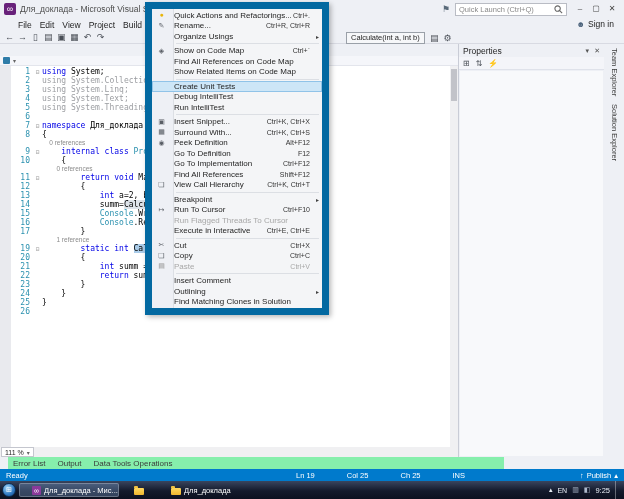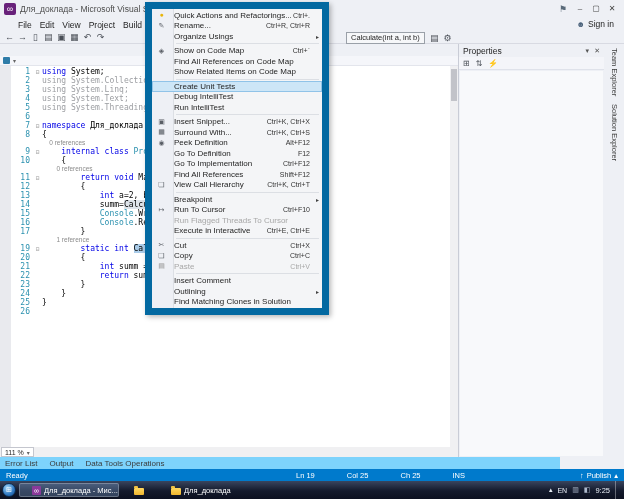--- a/index.html
+++ b/index.html
@@ -73,21 +73,21 @@
   .props-header{height:13px;display:flex;align-items:center;padding:0 4px;font-size:8.5px}
   .hdr-icons{margin-left:auto;display:flex;gap:5px;color:#555;font-size:7px}
   .props-toolbar{height:13px;display:flex;align-items:center;gap:6px;padding:0 4px;color:#4a4f57;font-size:8px;border-bottom:1px solid #dfe2ea;background:#f4f5f9}
   .props-body{position:absolute;left:1px;top:27px;right:1px;bottom:1px;background:#f8f9fb}
 
   
   .side-strip{position:absolute;left:604px;top:44px;width:20px;height:413px;background:#eef0f5;display:flex;flex-direction:column;align-items:center;gap:8px;padding-top:4px}
   .side-tab{writing-mode:vertical-rl;font-size:7.5px;color:#3b3b3b;white-space:nowrap}
 
   
-  .bottom-tabs{position:absolute;left:0;top:457px;width:560px;height:12px;background:#7dd3fc;display:flex;gap:12px;padding:0 5px;align-items:center;font-size:8px;color:#3b3b3b}
+  .bottom-tabs{position:absolute;left:8px;top:457px;width:496px;height:12px;background:#86efac;display:flex;gap:12px;padding:0 5px;align-items:center;font-size:8px;color:#3b3b3b}
 
   
   .statusbar{position:absolute;left:0;top:469px;width:624px;height:12px;background:#007acc;color:#fff;font-size:7.5px}
   .sb-ready{position:absolute;left:6px;top:2px}
   .sb-pos{position:absolute;left:296px;top:2px;display:flex;gap:32px}
   .sb-right{position:absolute;right:6px;top:2px;display:flex;gap:3px;align-items:center}
 
   
   .taskbar{position:absolute;left:0;top:481px;width:624px;height:18px;background:linear-gradient(#39455e,#141a2c 55%,#0c1020);display:flex;align-items:center;padding:0 2px;gap:3px}
   .start-orb{width:14px;height:14px;border-radius:50%;background:radial-gradient(circle at 35% 30%,#9fd4f6,#2f78c2 60%,#174a86);border:1px solid #0c2d52;color:#fff;font-size:7px;text-align:center;line-height:12px;flex:none}
@@ -102,20 +102,27 @@
 </head>
 <body>
 
 <div id="app">
 
   <div class="titlebar">
     <div class="vs-logo">∞</div>
     <div class="title-text">Для_доклада - Microsoft Visual Studio</div>
     <div class="tb-right">
       <span class="flag">⚑</span>
+      <div class="quick-launch">
+        <span class="ql-text">Quick Launch (Ctrl+Q)</span>
+        <svg width="9" height="9" viewBox="0 0 10 10">
+            <circle cx="4" cy="4" r="3" fill="none" stroke="#666" stroke-width="1.2"></circle>
+            <line x1="6.3" y1="6.3" x2="9" y2="9" stroke="#666" stroke-width="1.2"></line>
+          </svg>
+      </div>
       <div class="winbtns">
         <span class="winbtn">–</span>
         <span class="winbtn">▢</span>
         <span class="winbtn">✕</span>
       </div>
     </div>
   </div>
 
   <div class="menubar">
 

